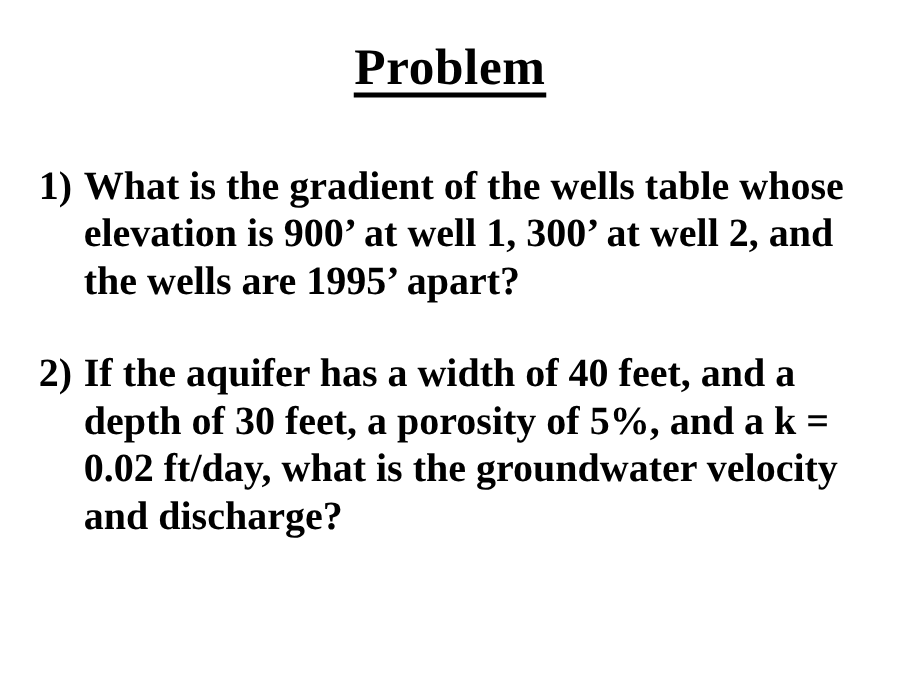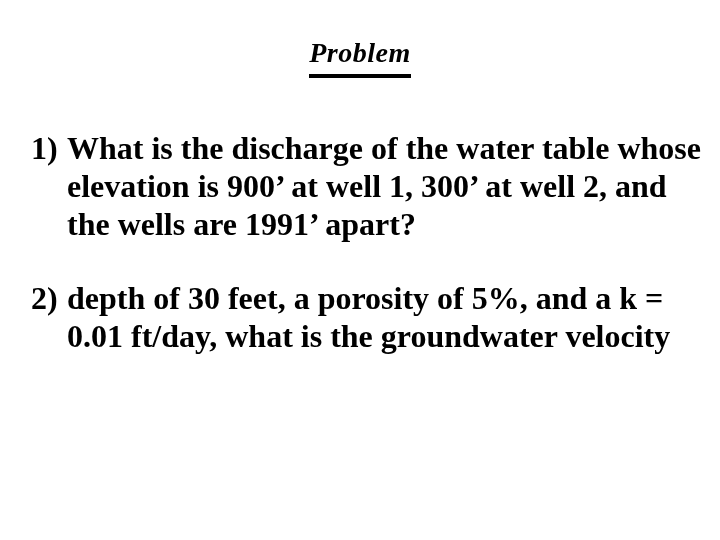--- a/index.html
+++ b/index.html
@@ -18,26 +18,25 @@
     }
     .title-row {
       position: absolute;
       top: 32px;
       left: 0;
       width: 720px;
       text-align: center;
     }
     .title {
       display: inline-block;
-      font-size: 28px;
+      font-size: 41px;
       line-height: 42px;
       font-weight: bold;
       border-bottom: 4px solid #000000;
       letter-spacing: 0.5px;
-      font-style: italic;
     }
     .questions {
       position: absolute;
       top: 129px;
       left: 31px;
       right: 0;
     }
     .question {
       display: flex;
       align-items: flex-start;
@@ -62,29 +61,31 @@
 
   <div class="title-row">
     <span class="title">Problem</span>
   </div>
 
   <div class="questions">
 
     <div class="question">
       <span class="qnum">1)</span>
       <div class="qlines">
-        <div class="qline">What is the discharge of the water table whose</div>
+        <div class="qline">What is the gradient of the wells table whose</div>
         <div class="qline">elevation is 900’ at well 1, 300’ at well 2, and</div>
-        <div class="qline">the wells are 1991’ apart?</div>
+        <div class="qline">the wells are 1995’ apart?</div>
       </div>
     </div>
 
     <div class="question">
       <span class="qnum">2)</span>
       <div class="qlines">
+        <div class="qline">If the aquifer has a width of 40 feet, and a</div>
         <div class="qline">depth of 30 feet, a porosity of 5%, and a k =</div>
-        <div class="qline">0.01 ft/day, what is the groundwater velocity</div>
+        <div class="qline">0.02 ft/day, what is the groundwater velocity</div>
+        <div class="qline">and discharge?</div>
       </div>
     </div>
 
   </div>
 
 </div>
 
 </body></html>

